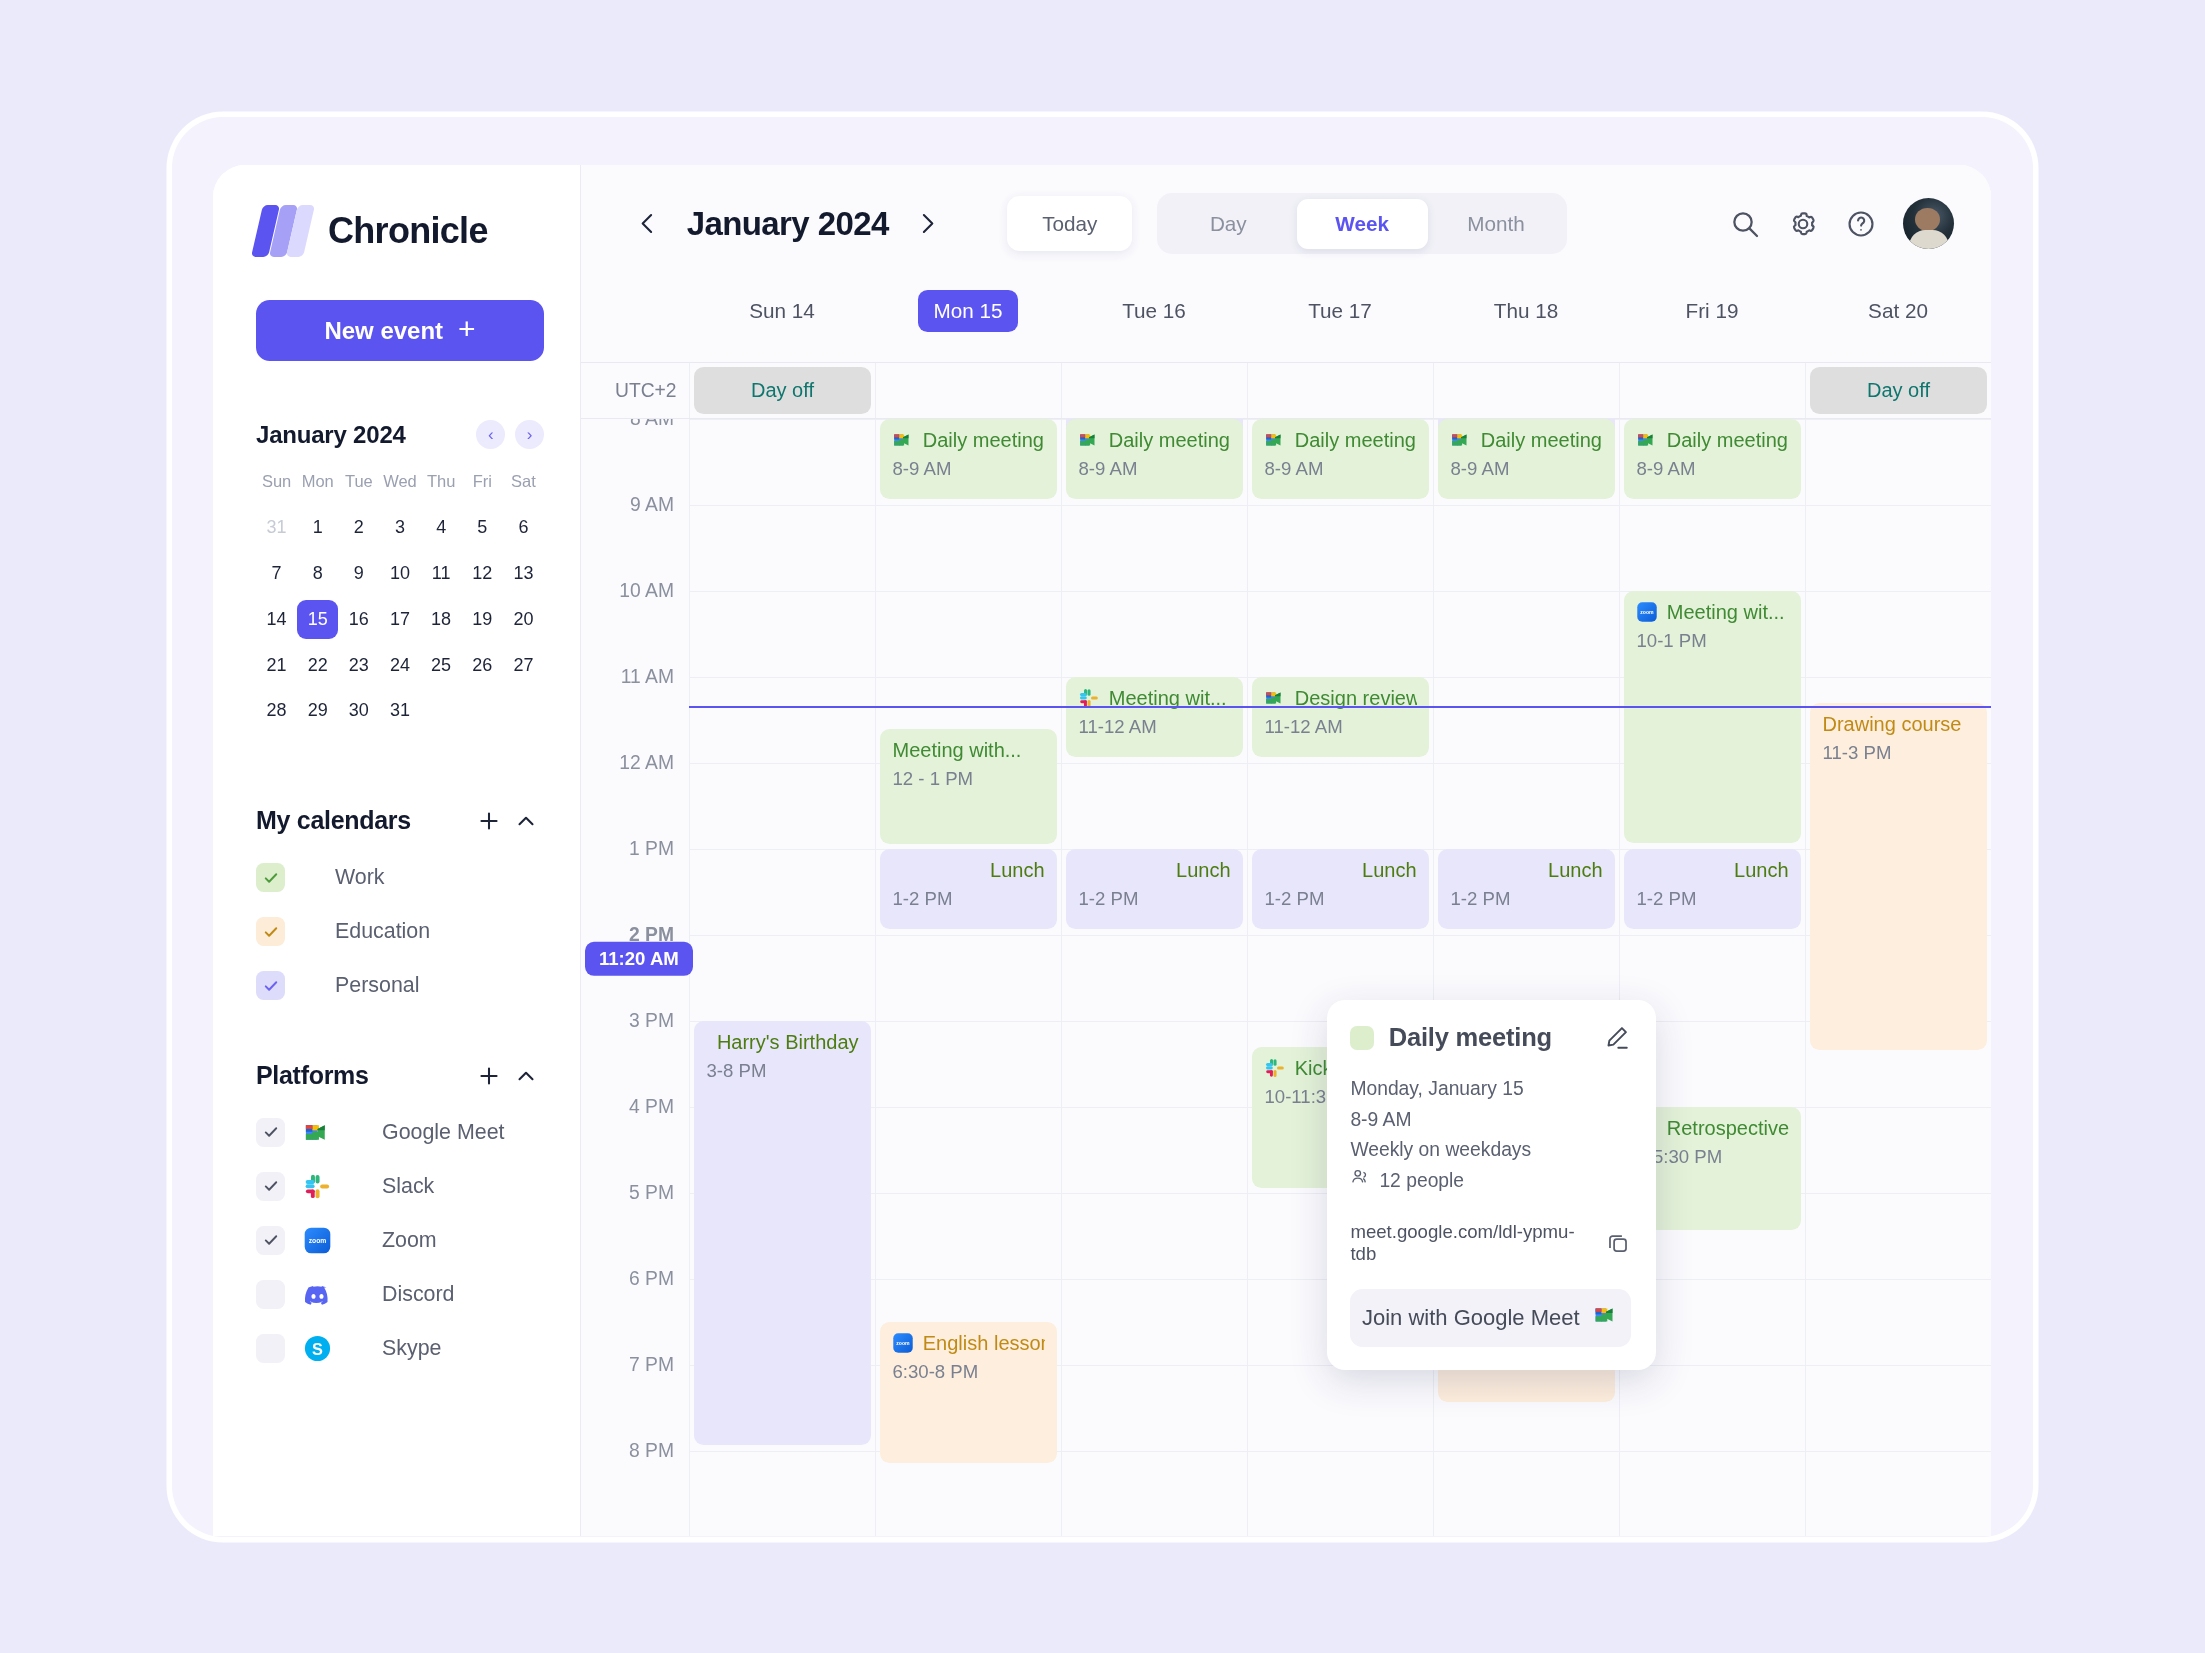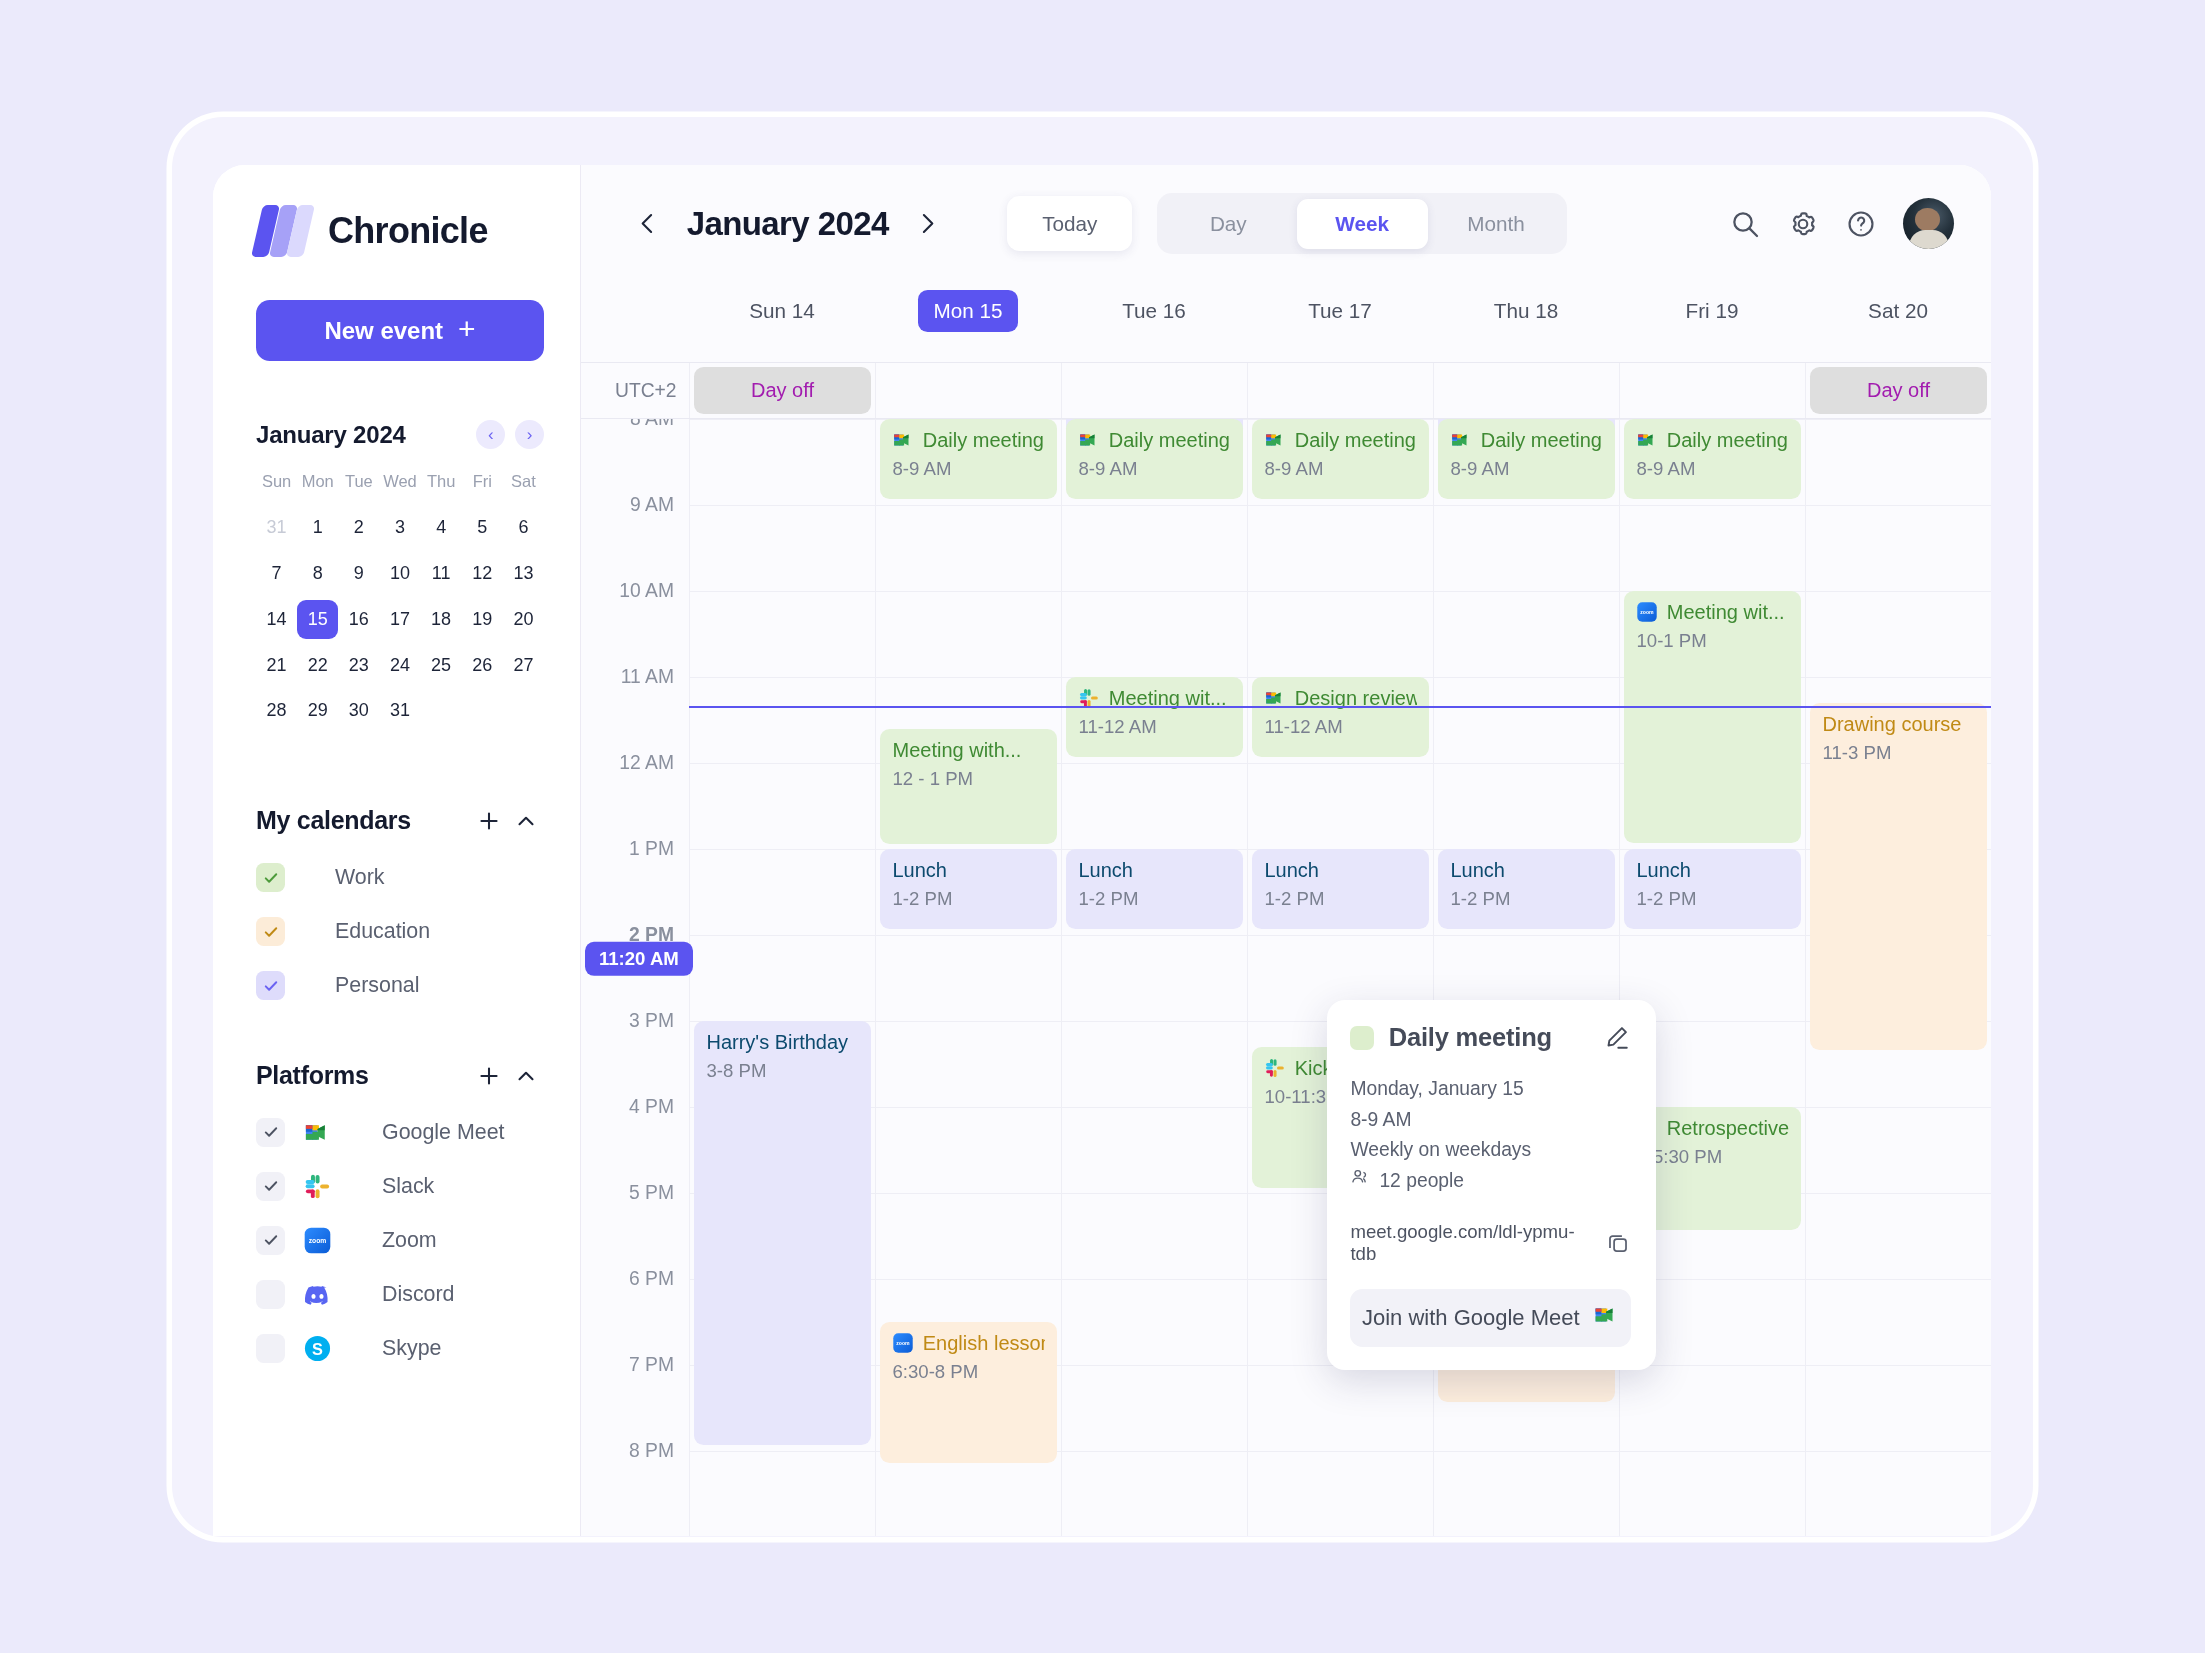--- a/index.html
+++ b/index.html
@@ -153,21 +153,21 @@
   
   #allday-row { display: flex; height: 57px; flex: none; border-top: 1.4px solid #e9e9f2; border-bottom: 1.4px solid #e9e9f2; background:#fbfbfe; }
   #allday-row .gutter {
     width: 108px; flex: none; display: flex; align-items: center; justify-content: flex-end;
     padding-right: 12.4px; font-size: 19.3px; color: #7a8090;
   }
   .allday-cell { flex: 1; border-left: 1.4px solid #eeeef5; padding: 4.1px; min-width: 0; display: flex; }
   .dayoff-chip {
     flex: 1; background: #dedede; border-radius: 9.6px;
     display: flex; align-items: center; justify-content: center;
-    font-size: 20px; color: #a21caf;
+    font-size: 20px; color: #0f766e;
   }
 
   
   #grid-wrap { flex: 1; display: flex; position: relative; overflow: hidden; background: #fbfbfe; }
   #time-gutter { width: 108px; flex: none; position: relative; }
   .time-lbl {
     position: absolute; right: 15px; transform: translateY(-50%);
     font-size: 19.3px; color: #8a909e; white-space: nowrap;
   }
   #days-area { flex: 1; position: relative; display: flex; min-width: 0; }
@@ -177,21 +177,21 @@
   
   .ev {
     position: absolute; left: 4.1px; right: 4.1px;
     border-radius: 9.6px; padding: 9.6px 12.4px; overflow: hidden; cursor: pointer;
   }
   .ev-title { font-size: 20px; font-weight: 400; white-space: nowrap; overflow: hidden; display: flex; align-items: center; gap: 8.3px; }
   .ev-time { font-size: 18.6px; color: #7a8090; margin-top: 6.9px; white-space: nowrap; }
   .ev.work     { background: #e3f2d8; }
   .ev.work .ev-title    { color: #3f8a33; }
   .ev.personal { background: #e7e6fb; }
-  .ev.personal .ev-title{ color: #0c4a6e; }
+  .ev.personal .ev-title{ color: #4d7c0f; justify-content: flex-end; }
   .ev.education{ background: #fdeedd; }
   .ev.education .ev-title{ color: #c08a15; }
   .ev .ico { width: 22px; height: 22px; flex: none; display: block; }
   .ev .ico svg { display: block; width: 22px; height: 22px; }
 
   
   #now-line { position: absolute; left: 0; right: 0; height: 0; border-top: 2.1px solid #5b54f0; z-index: 40; pointer-events: none; }
   #now-chip {
     position: absolute; z-index: 45; transform: translateY(-50%);
     background: #5b54f0; color: #fff; font-size: 18.6px; font-weight: 600;

